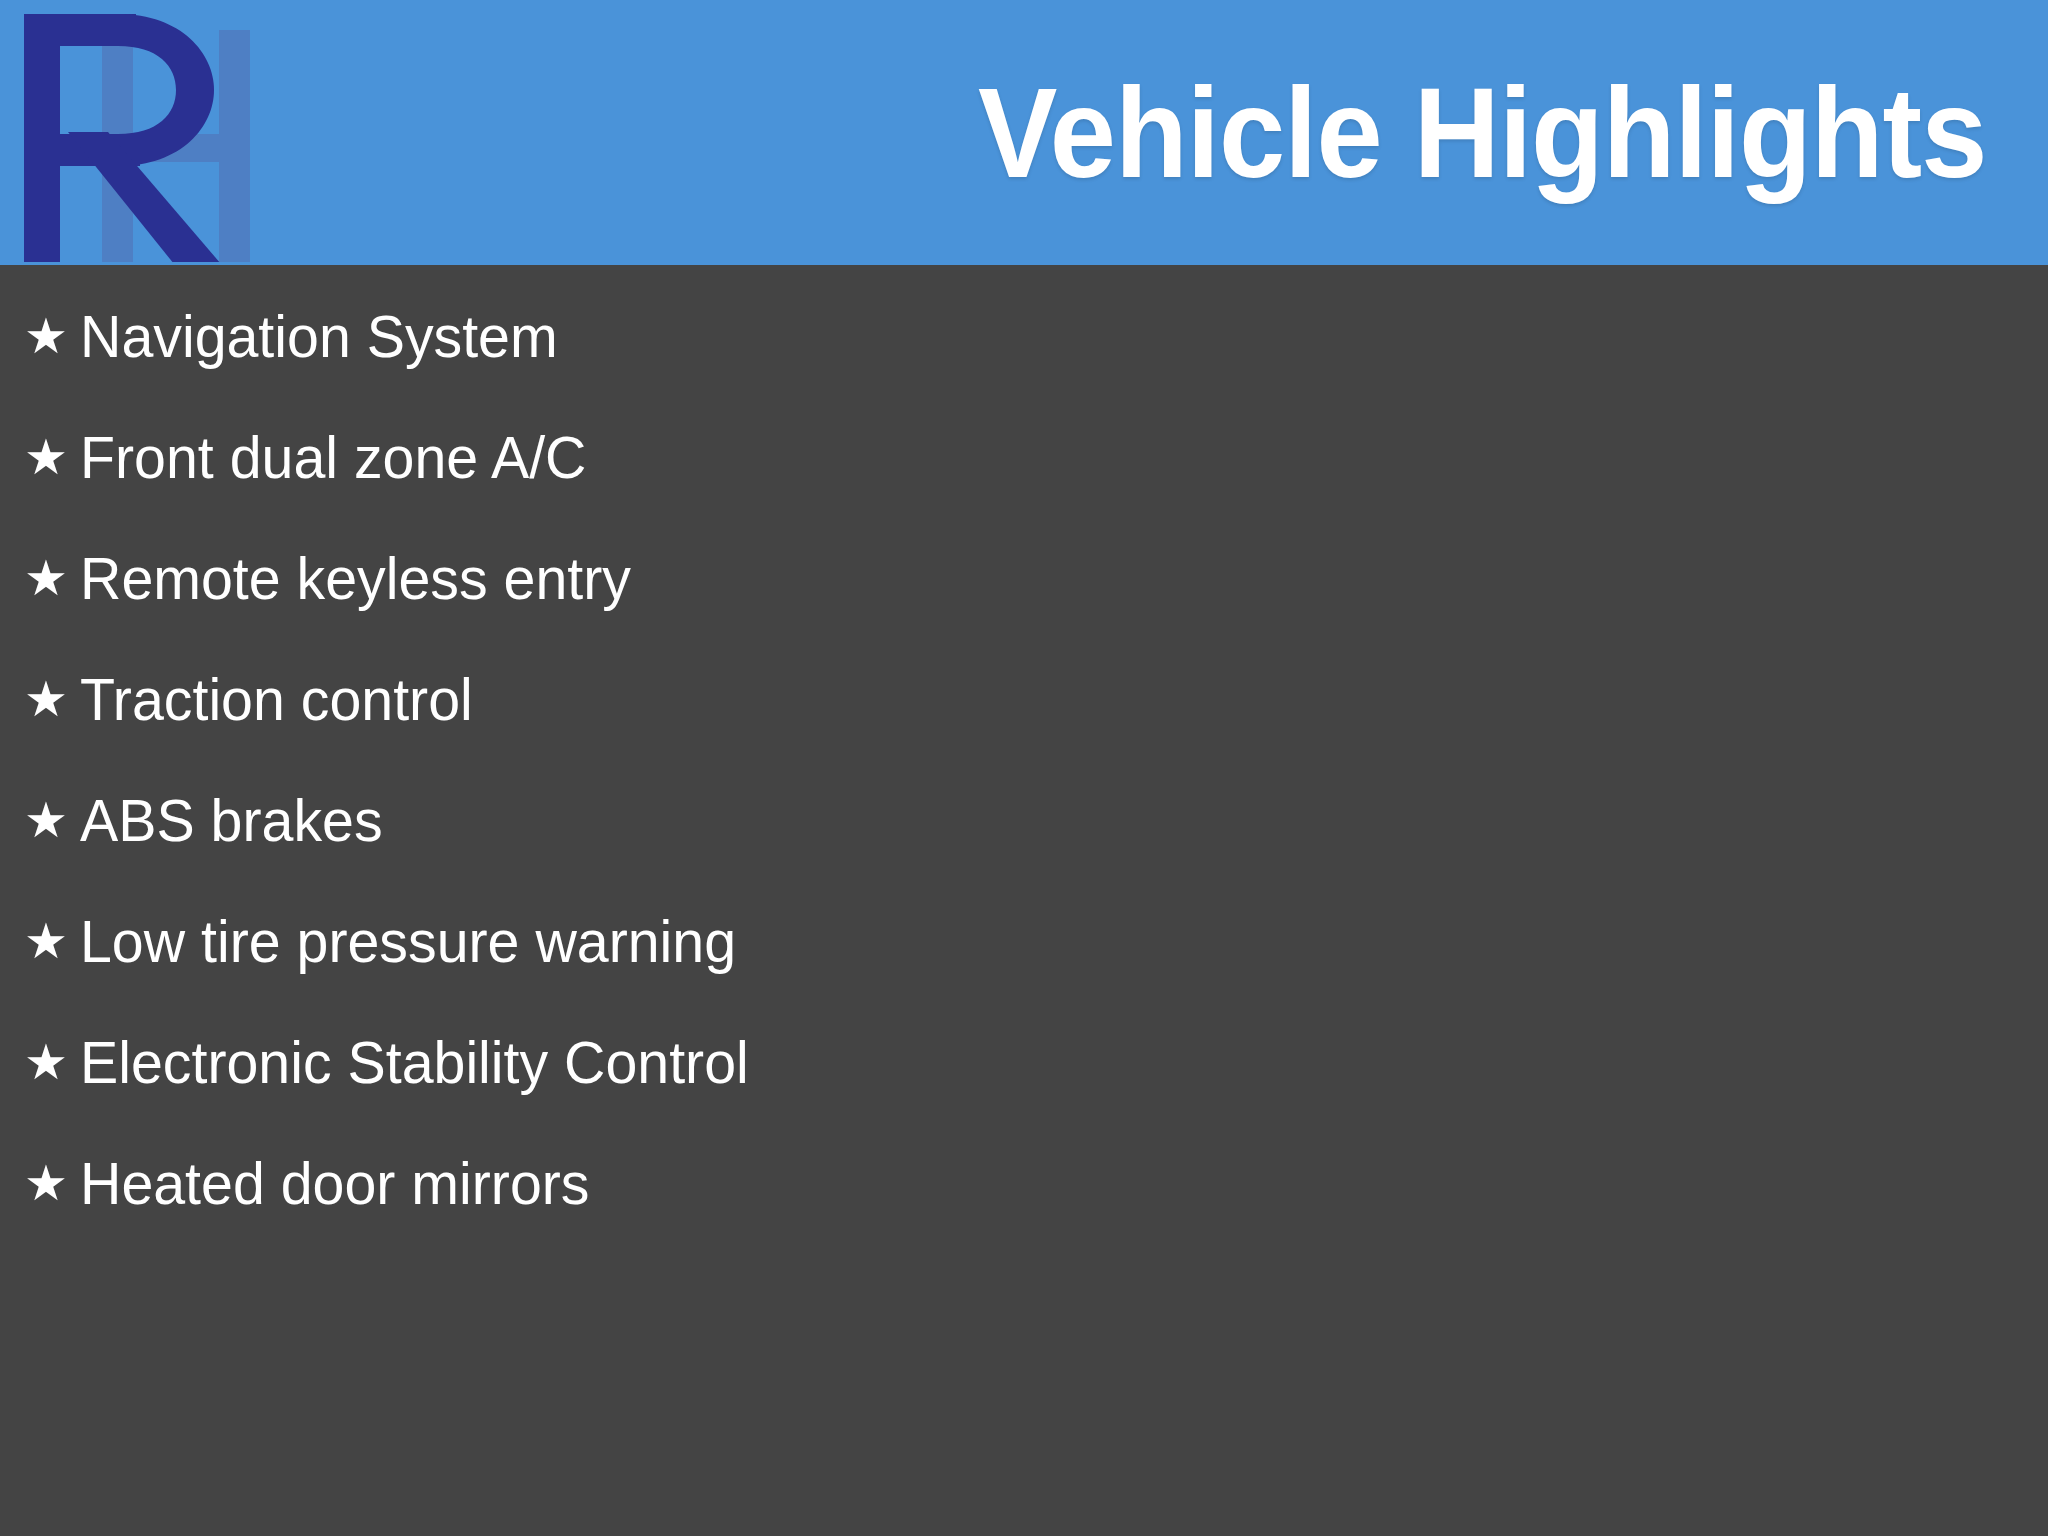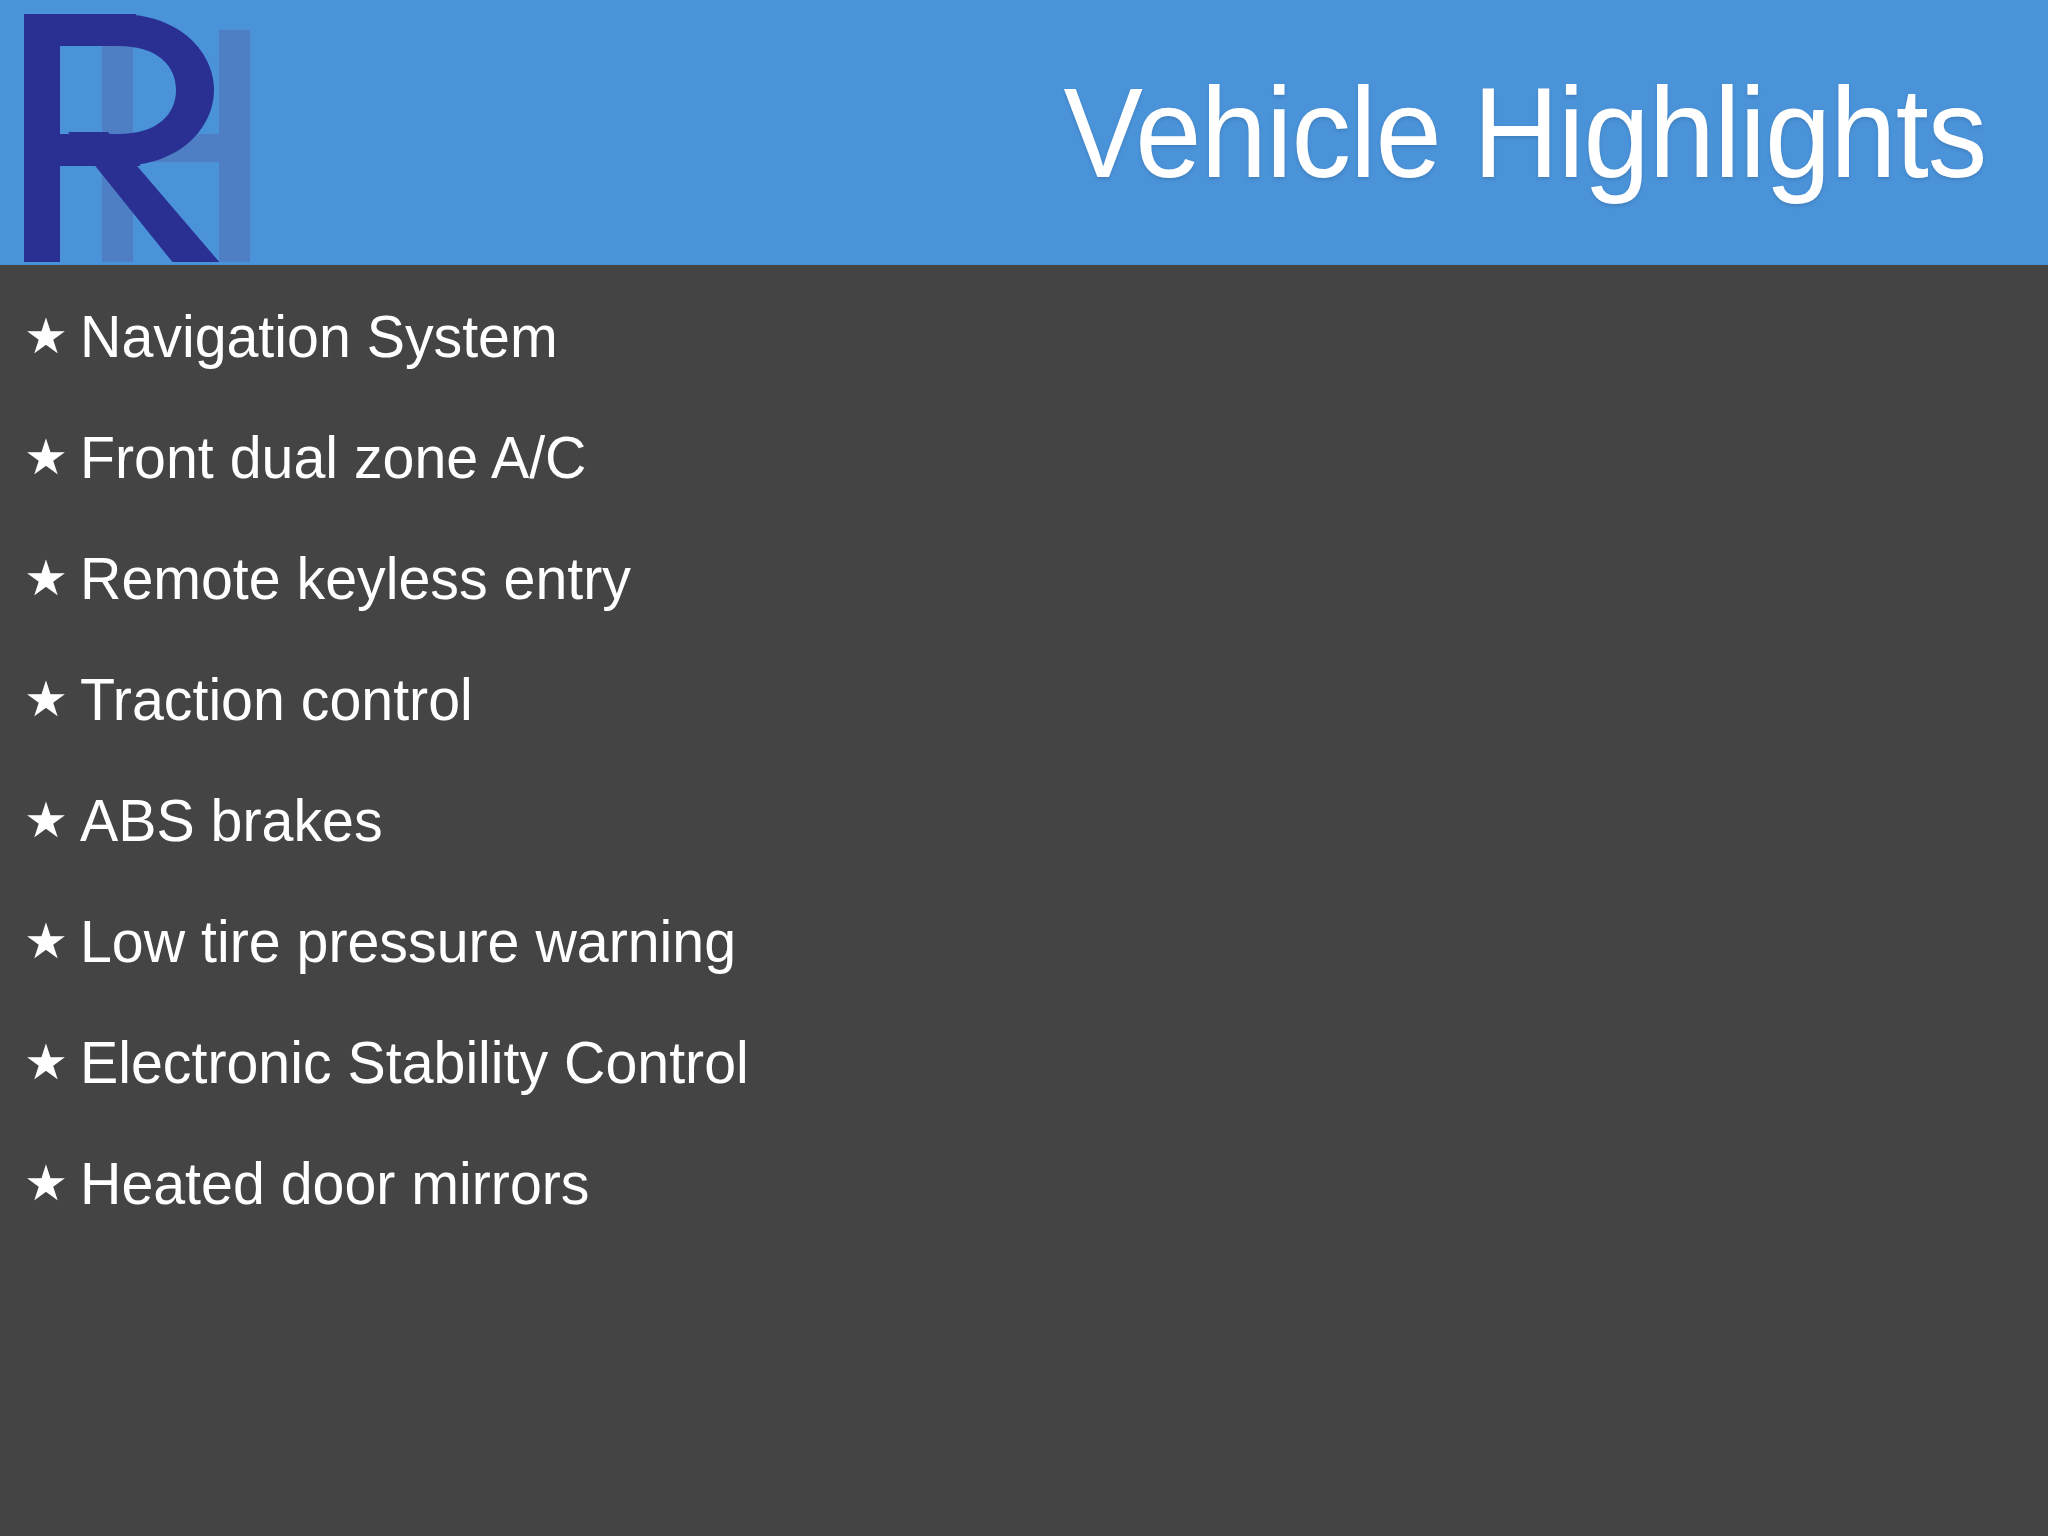--- a/index.html
+++ b/index.html
@@ -43,21 +43,21 @@
   .logo svg { display: block; }
 
   
   .header-title {
     position: absolute;
     right: 62px;
     top: 50%;
     transform: translateY(-50%);
     color: #ffffff;
     font-size: 128px;
-    font-weight: normal;
+    font-weight: bold;
     letter-spacing: -1px;
     line-height: 1;
     white-space: nowrap;
     text-shadow: 0 2px 4px rgba(0,0,0,0.13);
     font-stretch: condensed;
     transform-origin: right center;
   }
   .header-title-scale {
     display: inline-block;
     transform: scaleX(0.93);

